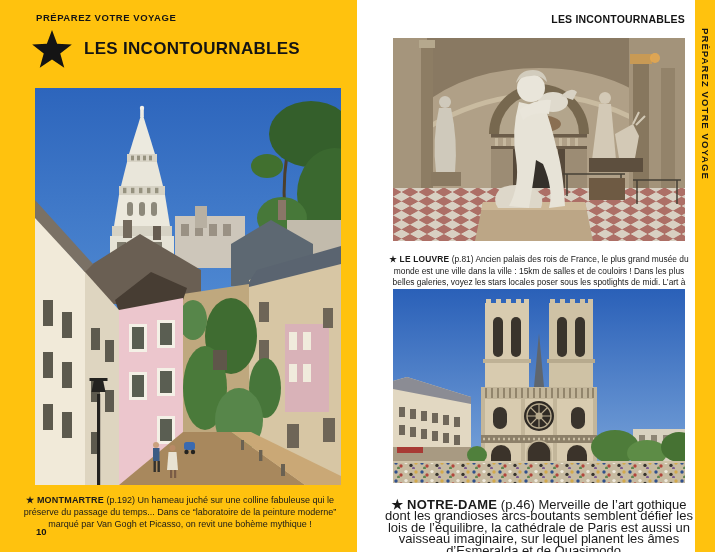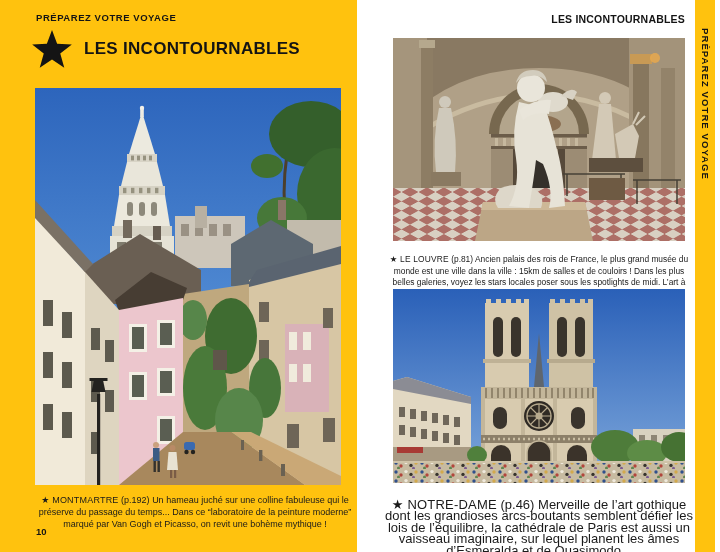--- a/index.html
+++ b/index.html
@@ -9,22 +9,22 @@
   }
   
   .left-page{position:absolute;left:0;top:0;width:357px;height:552px;background:#FFC20E;}
   .kicker{position:absolute;left:36px;top:12px;font-size:9.5px;font-weight:700;letter-spacing:.55px;white-space:nowrap;}
   .star-big{position:absolute;left:31px;top:30px;width:42px;height:40px;}
   .left-title{position:absolute;left:84px;top:39px;font-size:17px;font-weight:800;letter-spacing:.3px;white-space:nowrap;}
   .photo{position:absolute;overflow:hidden;}
   .photo svg{display:block;width:100%;height:100%;}
   .photo-montmartre{left:35px;top:88px;width:306px;height:397px;}
   .caption{position:absolute;font-size:9px;line-height:11.8px;text-align:center;color:#1a1a1a;}
-  .caption b{font-weight:400;letter-spacing:.2px;}
-  .caption-montmartre{left:36px;top:486px;width:318px;}
+  .caption b{font-weight:700;letter-spacing:.2px;}
+  .caption-montmartre{left:21px;top:486px;width:318px;}
   .caption-louvre{left:385px;top:246px;width:308px;font-size:8.4px;line-height:11.4px;}
   .caption-notredame{left:385px;top:486px;width:308px;font-size:13px;line-height:11.4px;}
   .pageno{position:absolute;font-size:9.5px;font-weight:700;}
   .pageno-left{left:36px;top:526px;text-align:center;}
   .pageno-right{left:393px;top:517px;width:292px;text-align:right;}
   
   .right-page{position:absolute;left:357px;top:0;width:363px;height:552px;background:#ffffff;}
   .right-header{position:absolute;left:357px;top:13px;width:328px;text-align:right;font-size:10.5px;font-weight:800;letter-spacing:.2px;white-space:nowrap;}
   .photo-louvre{left:393px;top:38px;width:292px;height:203px;}
   .photo-notredame{left:393px;top:289px;width:292px;height:194px;}

